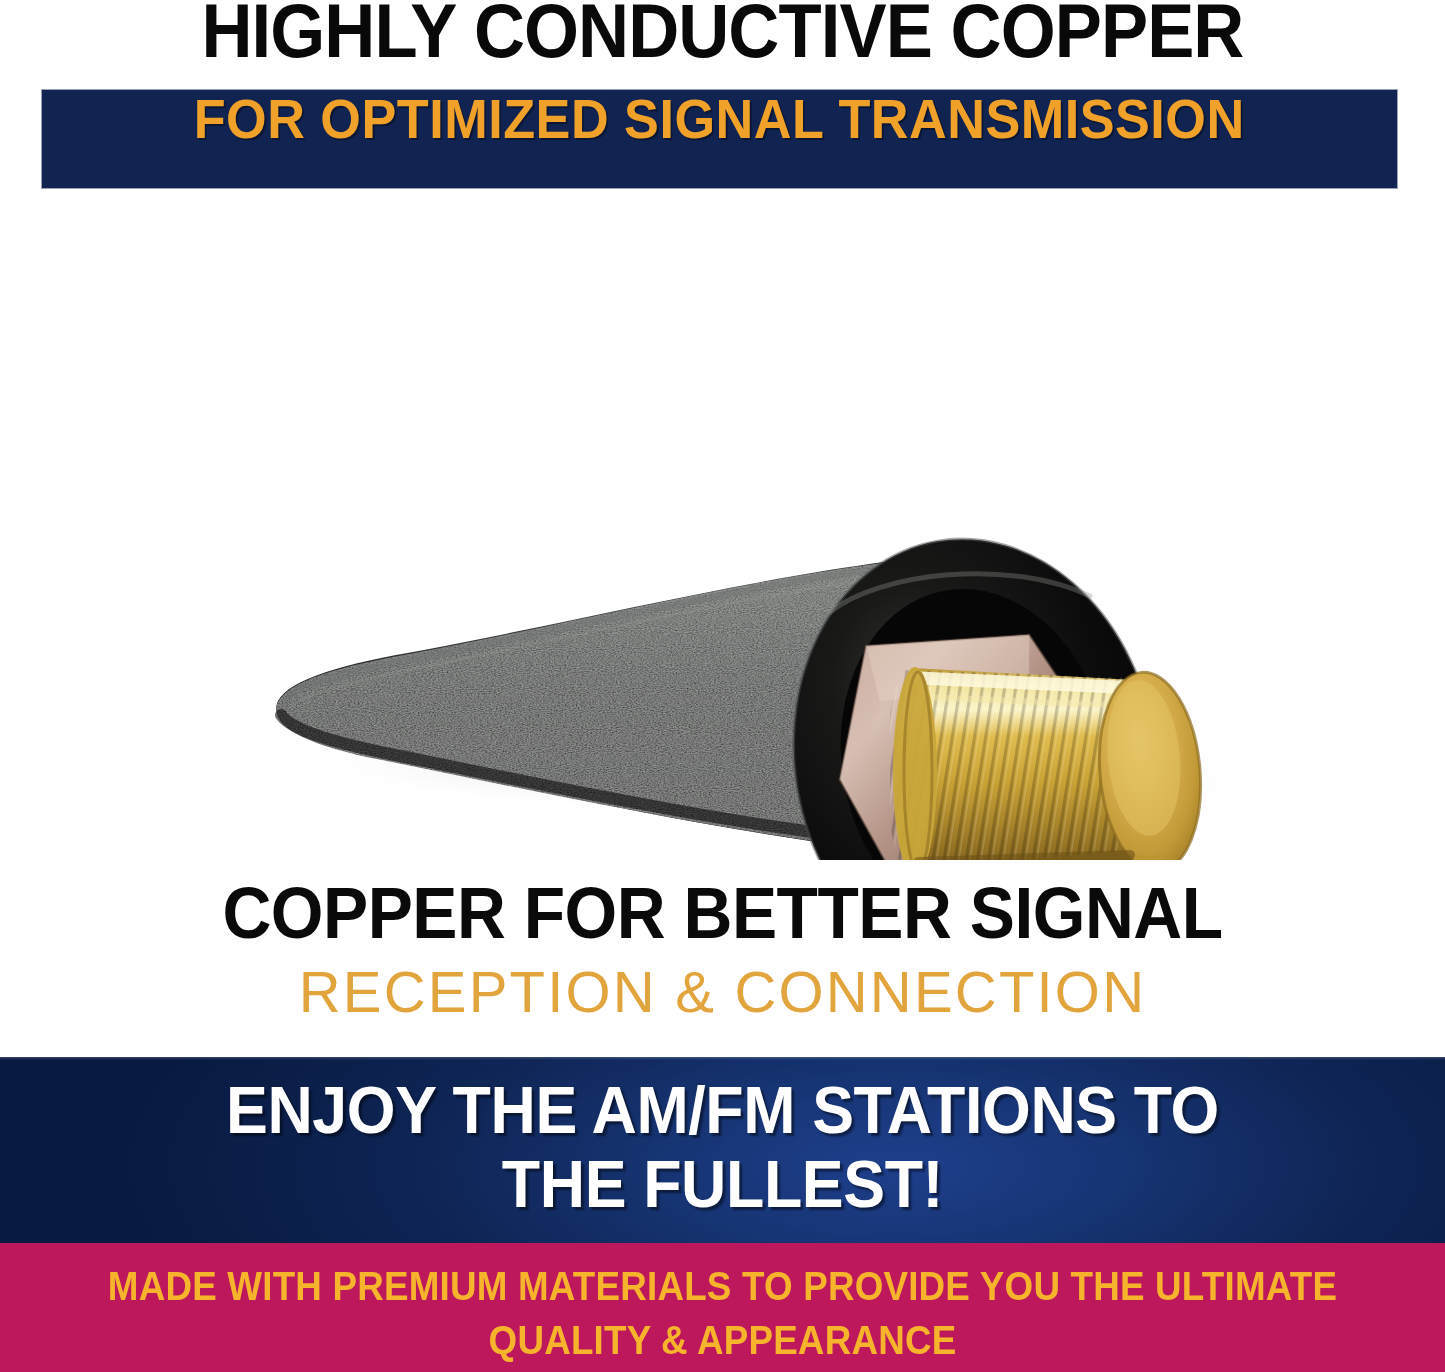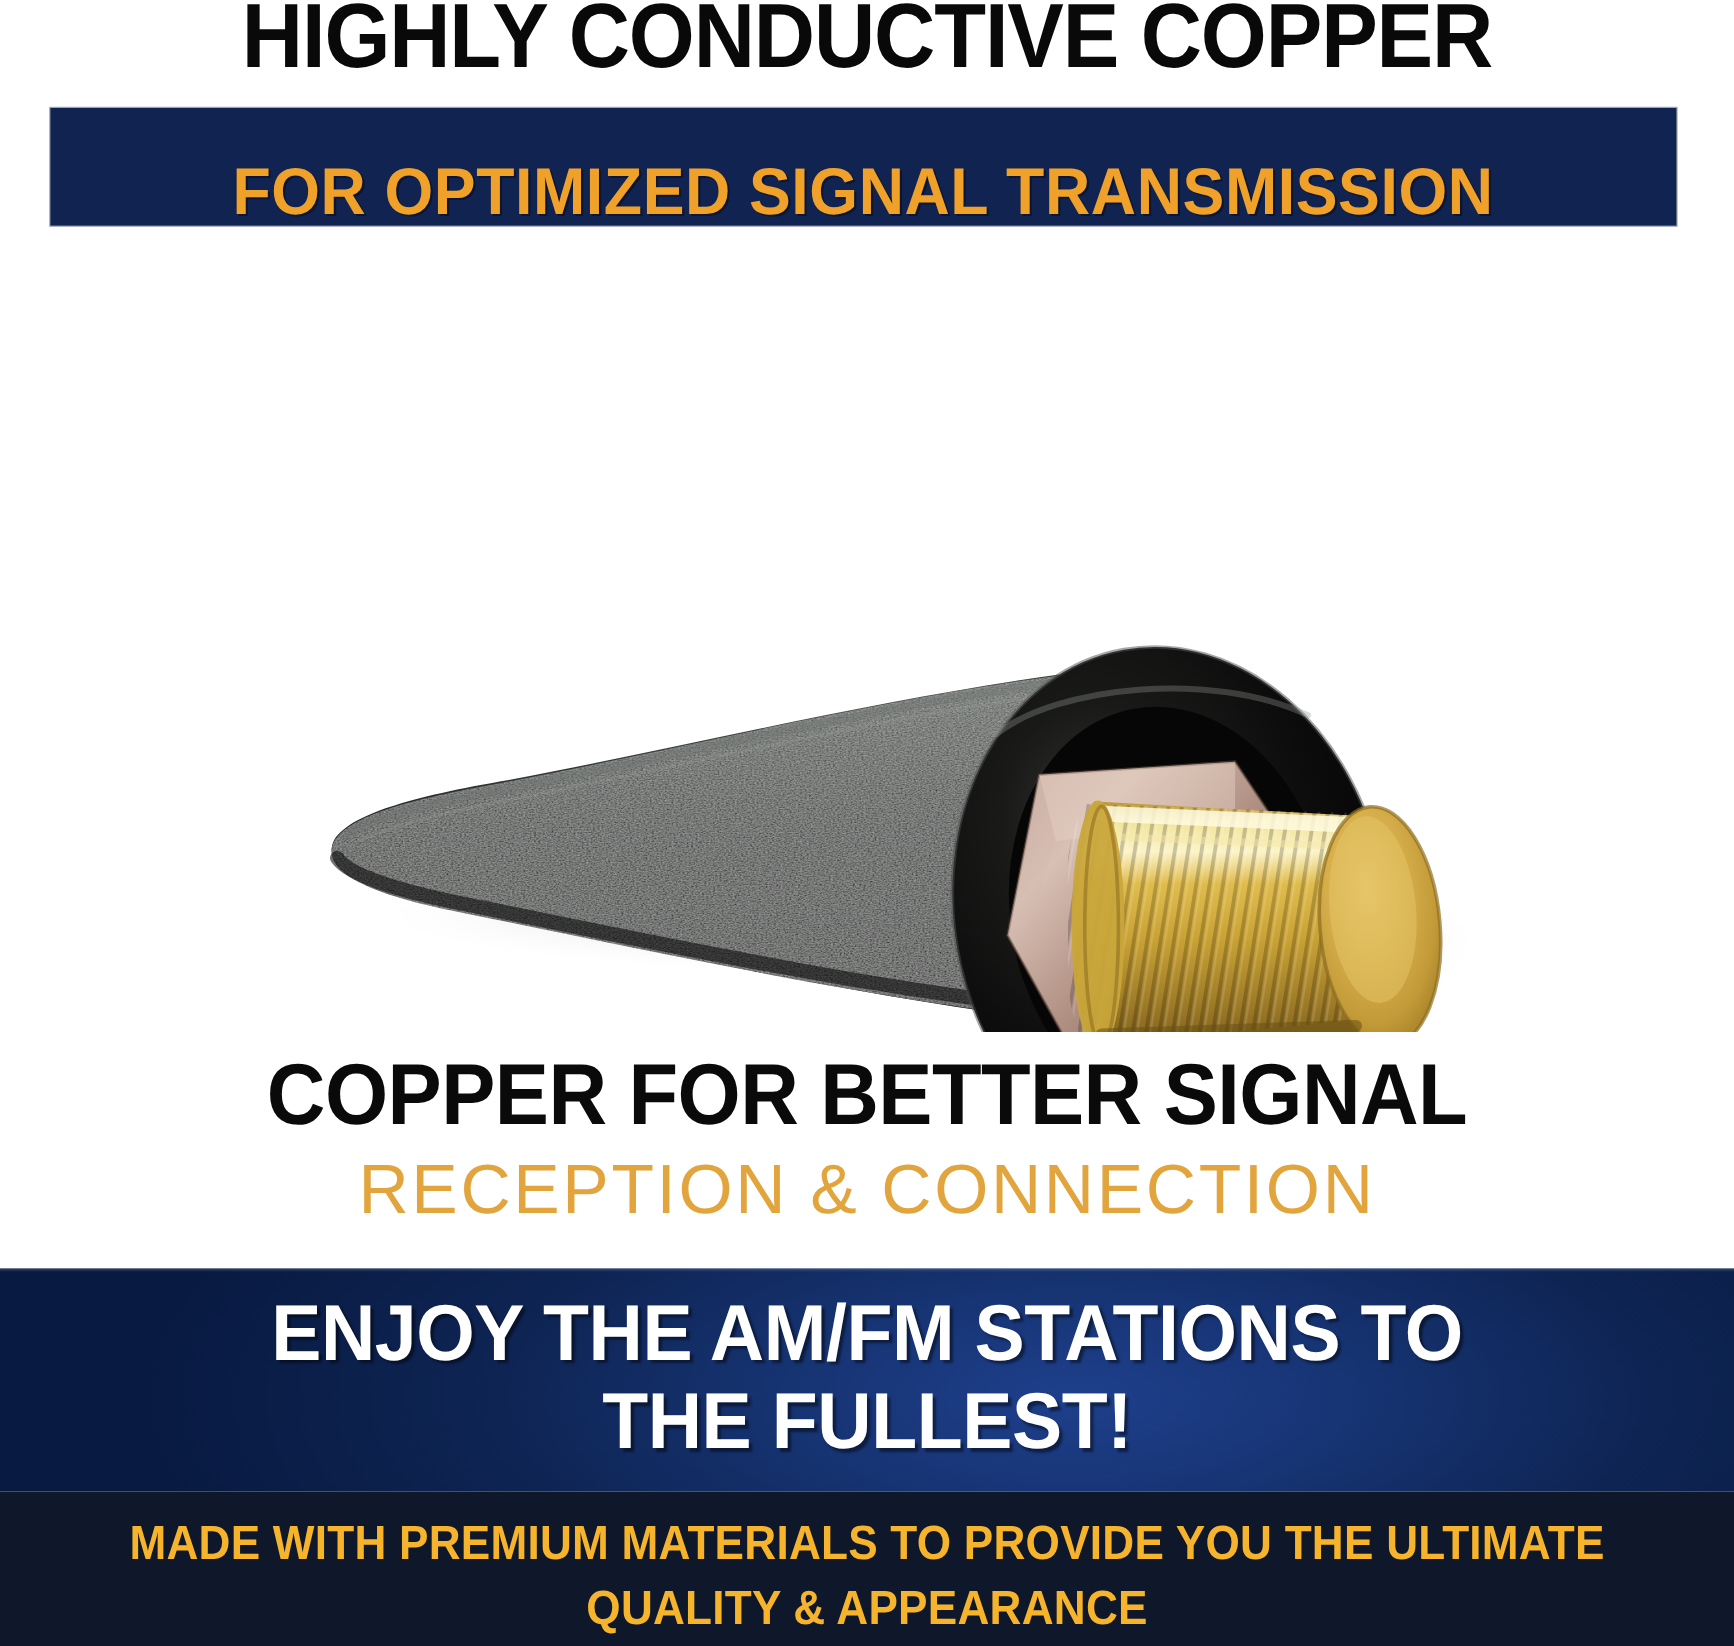--- a/index.html
+++ b/index.html
@@ -43,21 +43,21 @@
   
   .subbanner {
     position: absolute;
     left: 42px;
     top: 90px;
     width: 1355px;
     height: 98px;
     background: #112350;
     box-shadow: 0 0 0 1px #9aa2b5;
     display: flex;
-    align-items: flex-end;
+    align-items: flex-start;
     justify-content: center;
   }
   .subbanner-text {
     font-family: "Liberation Sans", sans-serif;
     font-weight: bold;
     font-size: 55px;
     line-height: 58px;
     letter-spacing: 0.5px;
     color: #f0a129;
     transform: scaleX(0.95);
@@ -148,21 +148,21 @@
     text-shadow: 3px 3px 2px rgba(0,0,0,0.45);
   }
 
   
   .dark-strip {
     position: absolute;
     left: 0;
     top: 1243px;
     width: 1445px;
     height: 129px;
-    background: #0f172a;
+    background: #be185d;
     overflow: hidden;
   }
   .dark-text {
     position: absolute;
     left: 0;
     top: 16px;
     width: 1445px;
     text-align: center;
     font-family: "Liberation Sans", sans-serif;
     font-weight: bold;

